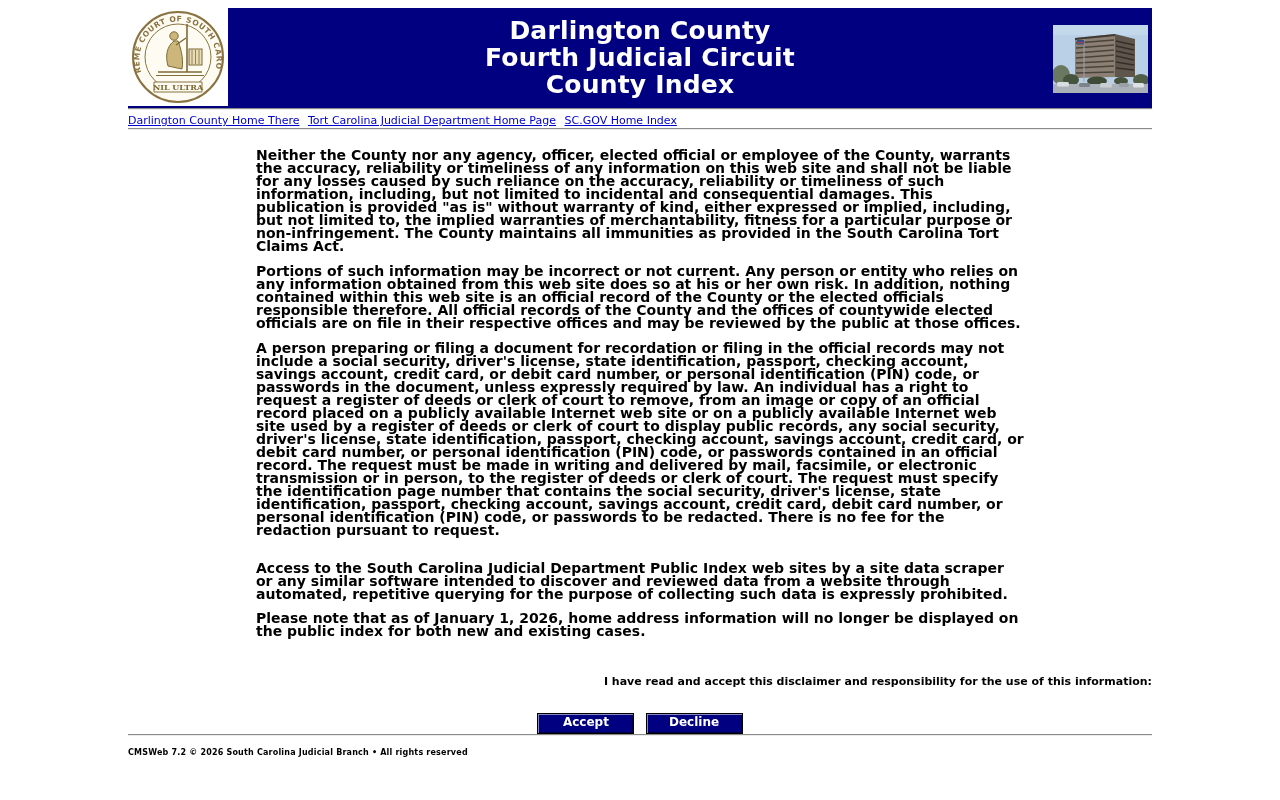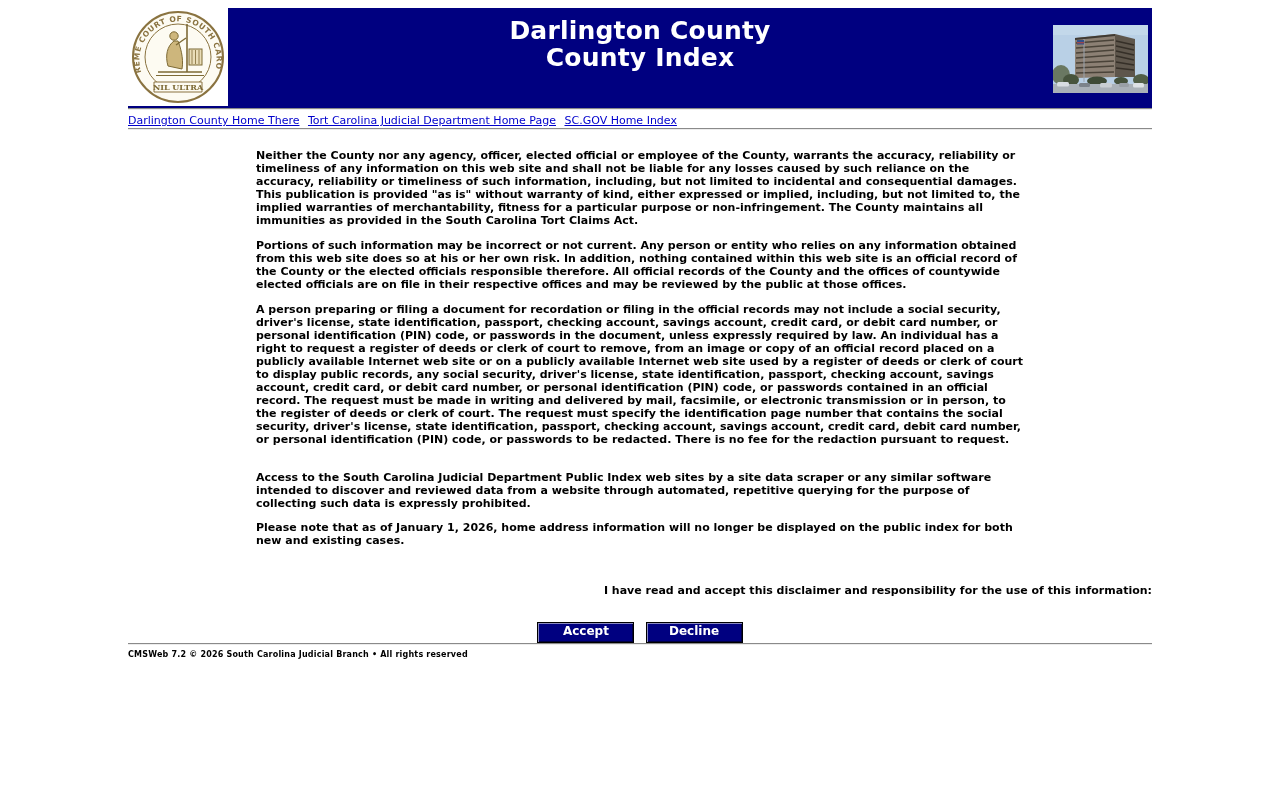--- a/index.html
+++ b/index.html
@@ -58,21 +58,21 @@
   .nav a {
     color: #0000cc;
     text-decoration: underline;
     margin-right: 5px;
   }
 
   
   .content {
     width: 768px;
     margin: 0 auto;
-    font-size: 11px;
+    font-size: 14px;
     font-weight: bold;
     line-height: 13px;
     color: #000000;
   }
   .para { margin: 12px 0 0 0; }
   .para.first { margin-top: 19px; }
   .para.gap-large { margin-top: 25px; }
   .para.gap-small { margin-top: 11px; }
 
   .prompt {
@@ -96,21 +96,21 @@
     padding: 1px 10px 2px;
     margin: 0 3px;
     border: 1px solid #000000;
     box-shadow: inset 1px 1px 0 #8989c0, inset -1px -1px 0 #000040;
     cursor: pointer;
   }
 
   .footer {
     font-size: 8px;
     font-weight: bold;
-    margin-top: 5px;
+    margin-top: 12px;
     color: #000000;
     letter-spacing: 0.2px;
   }
 </style>
 </head>
 <body>
 
 <div class="page">
 
   <div class="header">
@@ -139,20 +139,21 @@
         <line x1="30" y1="63" x2="74" y2="63" stroke="#7d6a35" stroke-width="1.4"></line>
         <line x1="28" y1="66.5" x2="76" y2="66.5" stroke="#7d6a35" stroke-width="1"></line>
 
         <path d="M26,73 L74,73 L74,83 L26,83 Z" fill="#fdfbf2" stroke="#8a7340" stroke-width="1"></path>
         <text x="50" y="81" text-anchor="middle" font-size="8" font-weight="bold" fill="#7d6a35" font-family="DejaVu Serif, serif">NIL ULTRA</text>
       </svg>
     </div>
 
     <div class="titles">
       <div>Darlington County</div>
+      <div>Fourth Judicial Circuit</div>
       <div>County Index</div>
     </div>
 
     <div class="photo-box">
       <svg viewBox="0 0 95 68" xmlns="http://www.w3.org/2000/svg">
         <rect x="0" y="0" width="95" height="68" fill="#b9d0e6"></rect>
         <rect x="0" y="0" width="95" height="10" fill="#c3d8ea"></rect>
 
         <polygon points="22,13 62,9 62,52 22,53" fill="#8c8074"></polygon>
         <polygon points="62,9 82,14 82,52 62,52" fill="#5e564c"></polygon>

